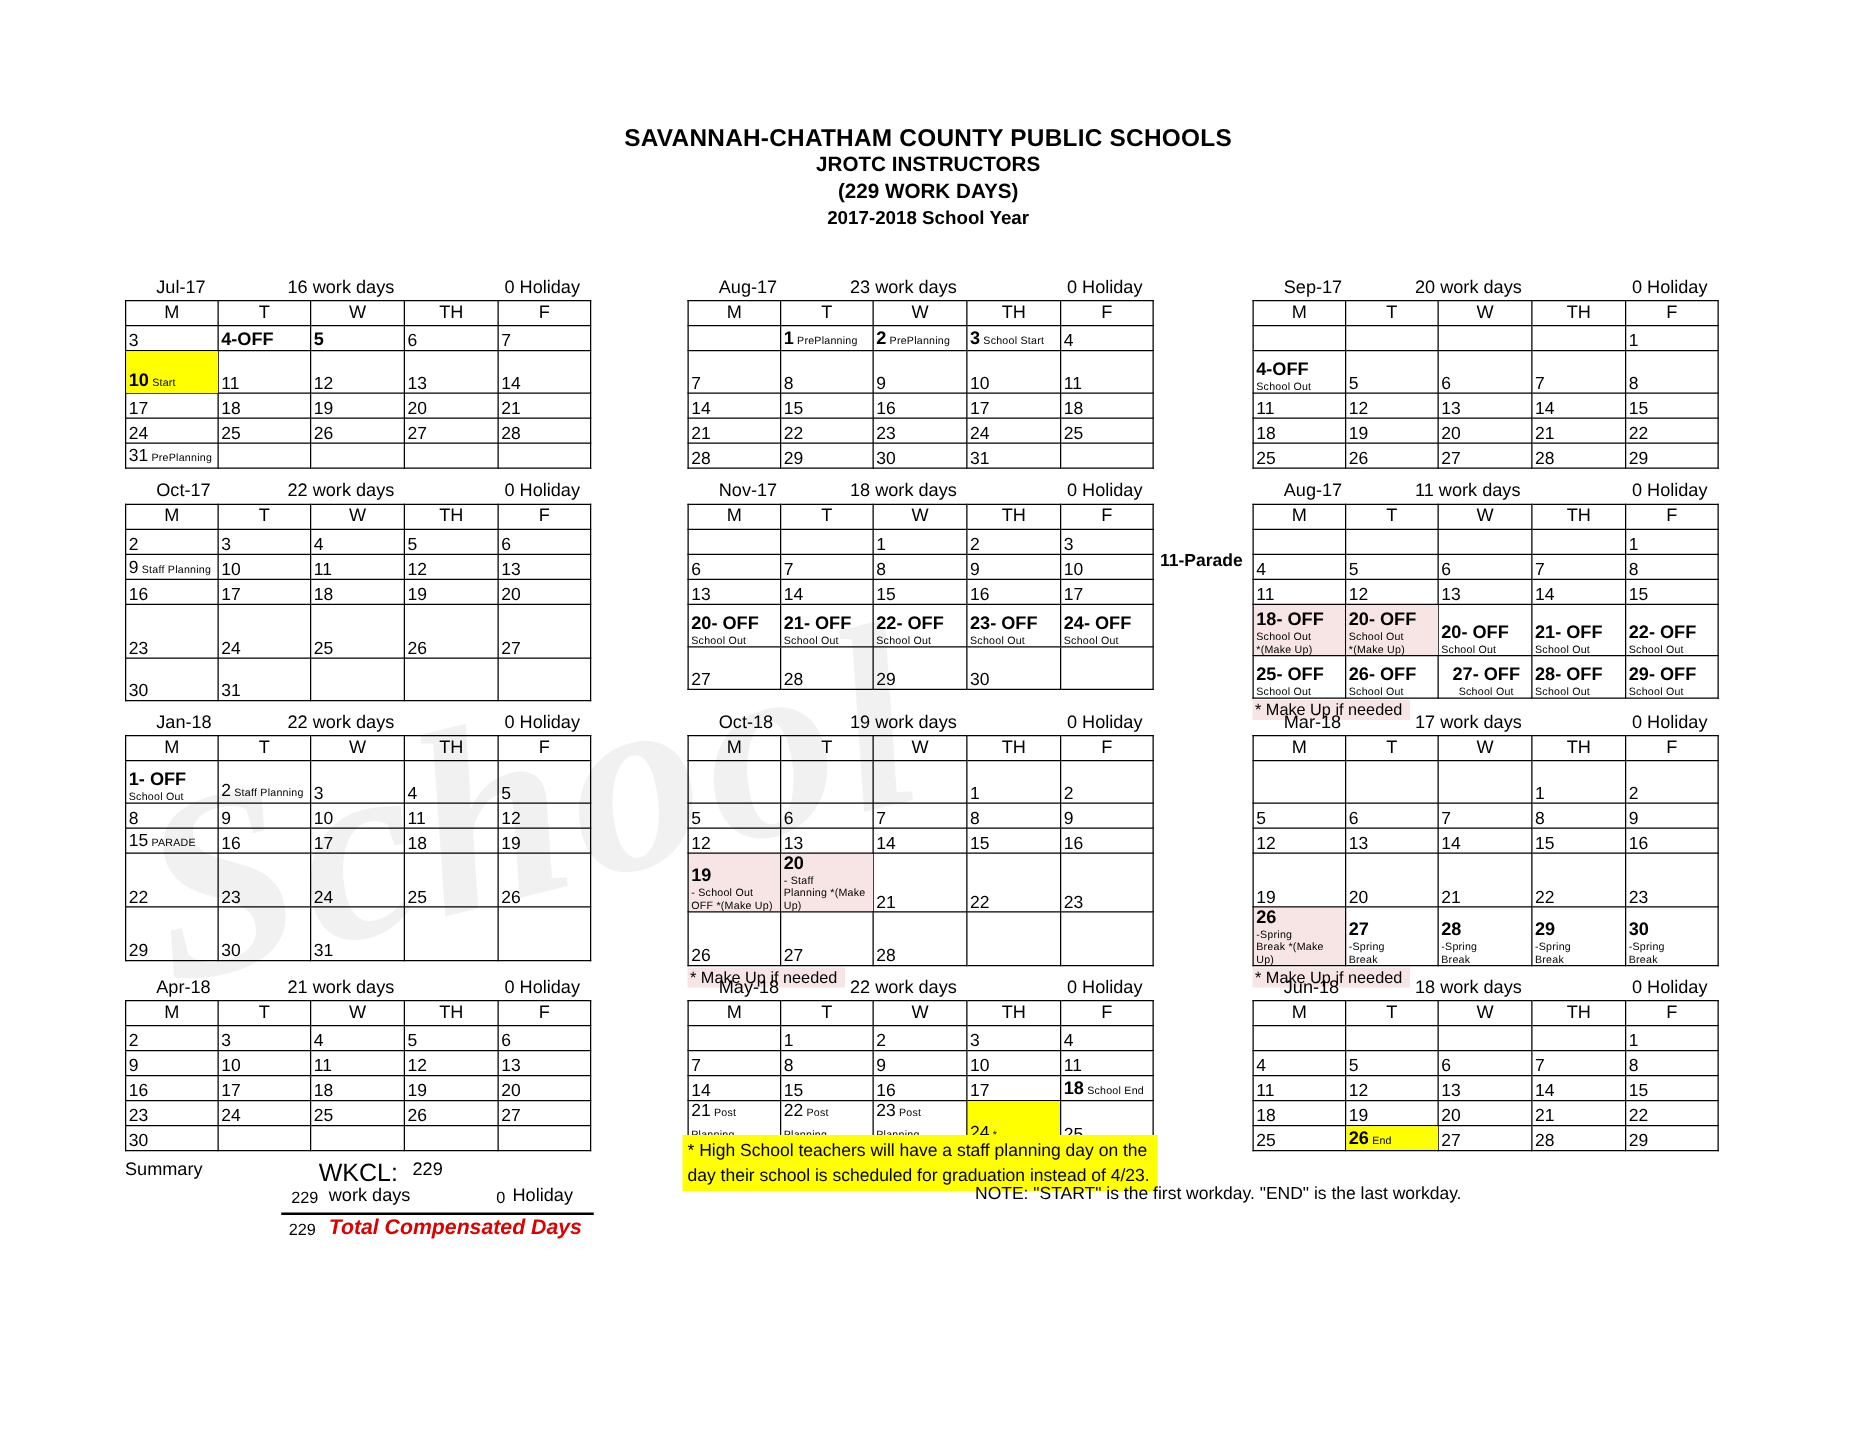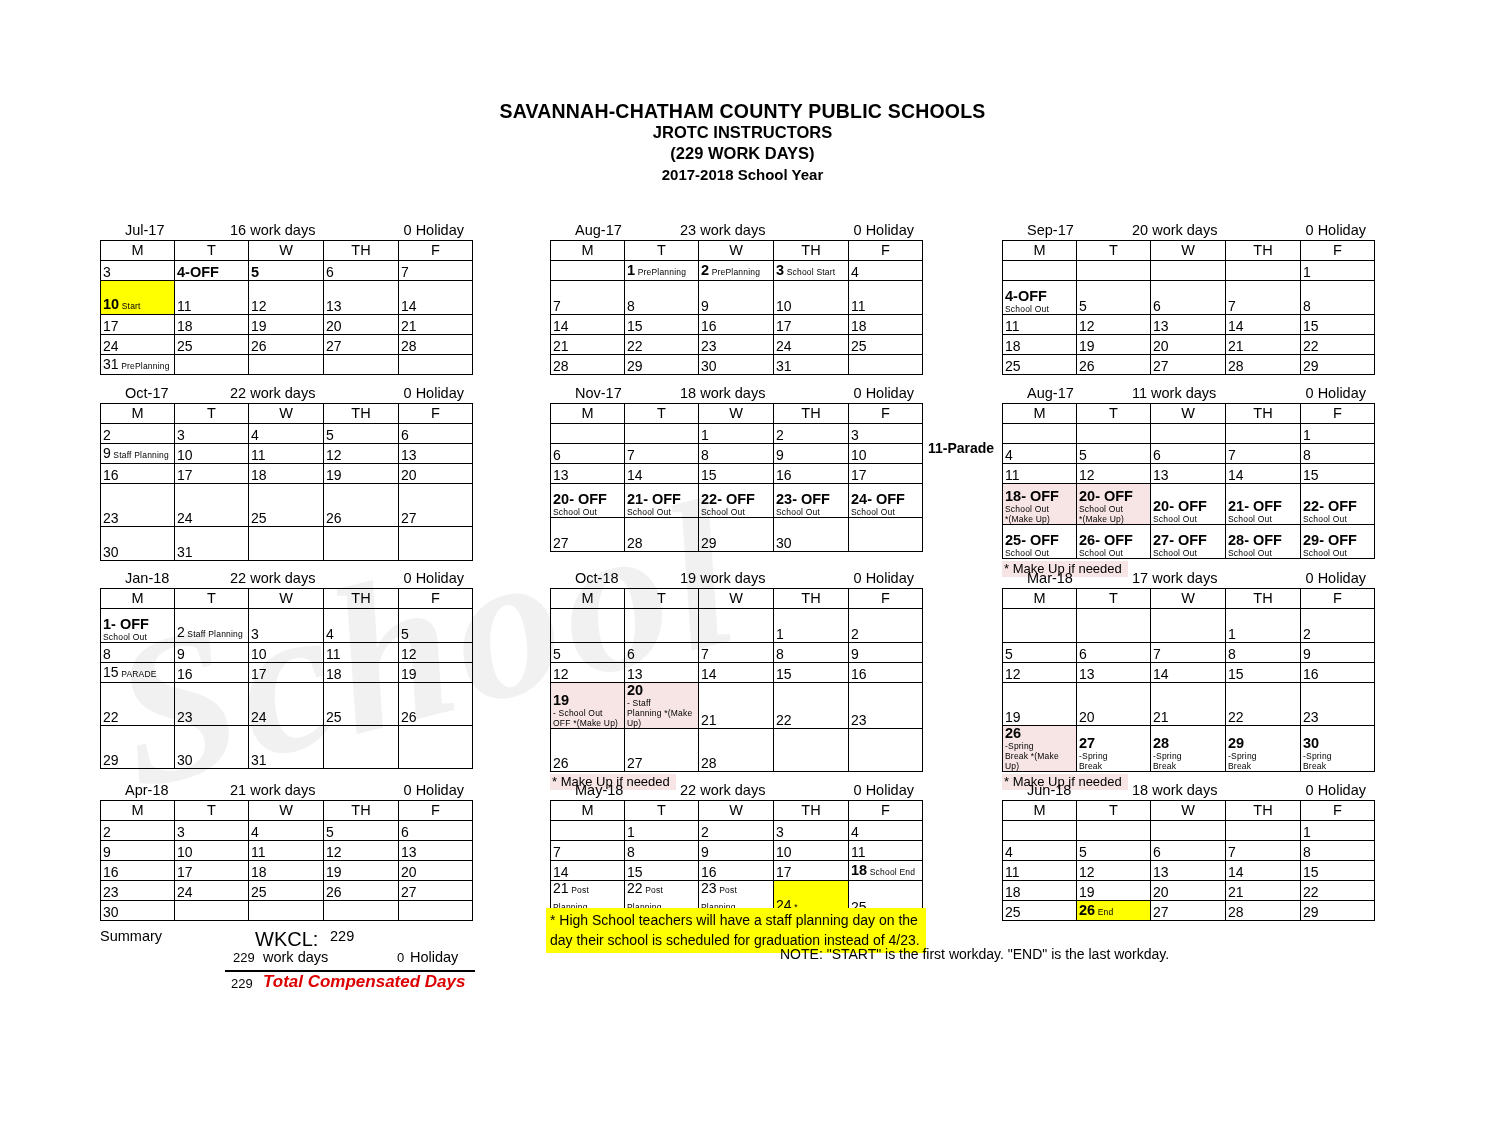--- a/index.html
+++ b/index.html
@@ -541,21 +541,21 @@
                 <span class="cellwrap"><span class="dnum b">22- OFF</span><span class="dlab block">School Out</span></span>
               </td>
             </tr>
             <tr>
               <td style="height: 33px;">
                 <span class="cellwrap"><span class="dnum b">25- OFF</span><span class="dlab block">School Out</span></span>
               </td>
               <td style="height: 33px;">
                 <span class="cellwrap"><span class="dnum b">26- OFF</span><span class="dlab block">School Out</span></span>
               </td>
-              <td style="height: 33px;">
+              <td style="height: 33px; text-align: center;">
                 <span class="cellwrap"><span class="dnum b">27- OFF</span><span class="dlab block">School Out</span></span>
               </td>
               <td style="height: 33px;">
                 <span class="cellwrap"><span class="dnum b">28- OFF</span><span class="dlab block">School Out</span></span>
               </td>
               <td style="height: 33px;">
                 <span class="cellwrap"><span class="dnum b">29- OFF</span><span class="dlab block">School Out</span></span>
               </td>
             </tr>
           </tbody>

